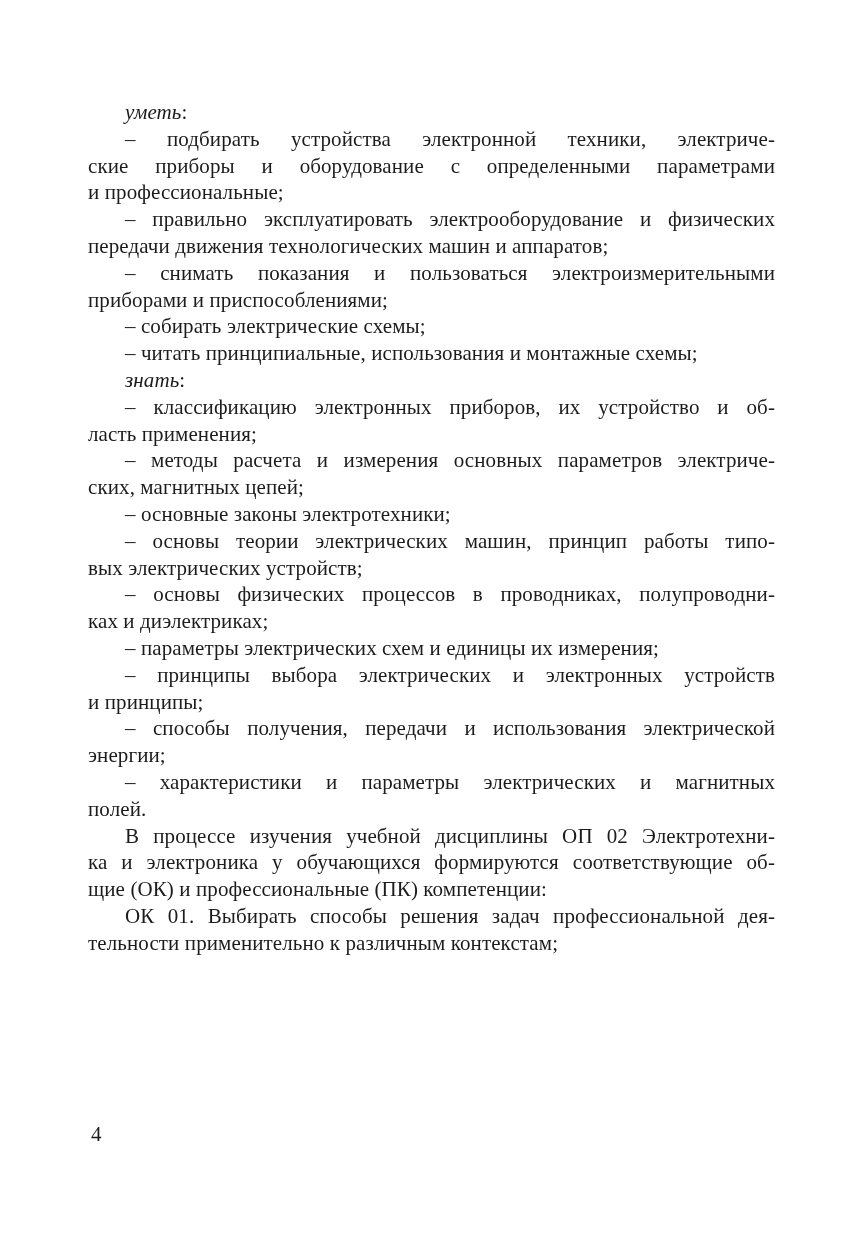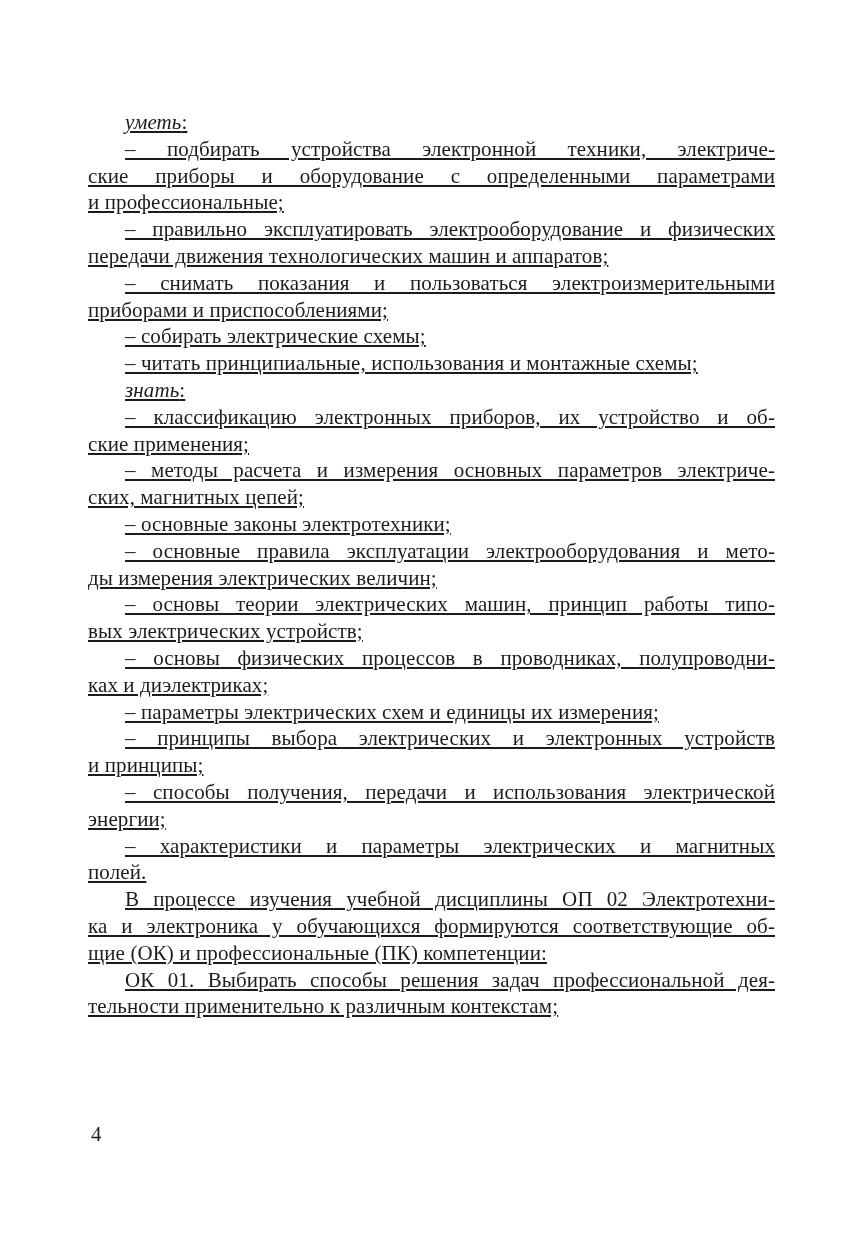--- a/index.html
+++ b/index.html
@@ -16,26 +16,25 @@
     color: #1c1c1c;
   }
   .page {
     position: absolute;
     inset: 0;
     background: #ffffff;
   }
   .text-block {
     position: absolute;
     left: 88px;
-    top: 109px;
+    top: 99px;
     width: 687px;
     font-size: 21px;
     line-height: 26.8px;
     letter-spacing: 0.1px;
-    text-decoration: underline;
   }
   .pline {
     text-align: justify;
     text-align-last: justify;
     white-space: normal;
     height: 26.8px;
   }
   .pline.endline {
     text-align-last: left;
   }
@@ -82,32 +81,28 @@
         <div class="pline first endline">– собирать электрические схемы;</div>
       </div>
       <div class="paragraph">
         <div class="pline first endline">– читать принципиальные, использования и монтажные схемы;</div>
       </div>
       <div class="paragraph">
         <div class="pline lead first endline"><span class="lead-word">знать</span><span>:</span></div>
       </div>
       <div class="paragraph">
         <div class="pline first">– классификацию электронных приборов, их устройство и об-</div>
-        <div class="pline endline">ские применения;</div>
+        <div class="pline endline">ласть применения;</div>
       </div>
       <div class="paragraph">
         <div class="pline first">– методы расчета и измерения основных параметров электриче-</div>
         <div class="pline endline">ских, магнитных цепей;</div>
       </div>
       <div class="paragraph">
         <div class="pline first endline">– основные законы электротехники;</div>
-      </div>
-      <div class="paragraph">
-        <div class="pline first">– основные правила эксплуатации электрооборудования и мето-</div>
-        <div class="pline endline">ды измерения электрических величин;</div>
       </div>
       <div class="paragraph">
         <div class="pline first">– основы теории электрических машин, принцип работы типо-</div>
         <div class="pline endline">вых электрических устройств;</div>
       </div>
       <div class="paragraph">
         <div class="pline first">– основы физических процессов в проводниках, полупроводни-</div>
         <div class="pline endline">ках и диэлектриках;</div>
       </div>
       <div class="paragraph">

